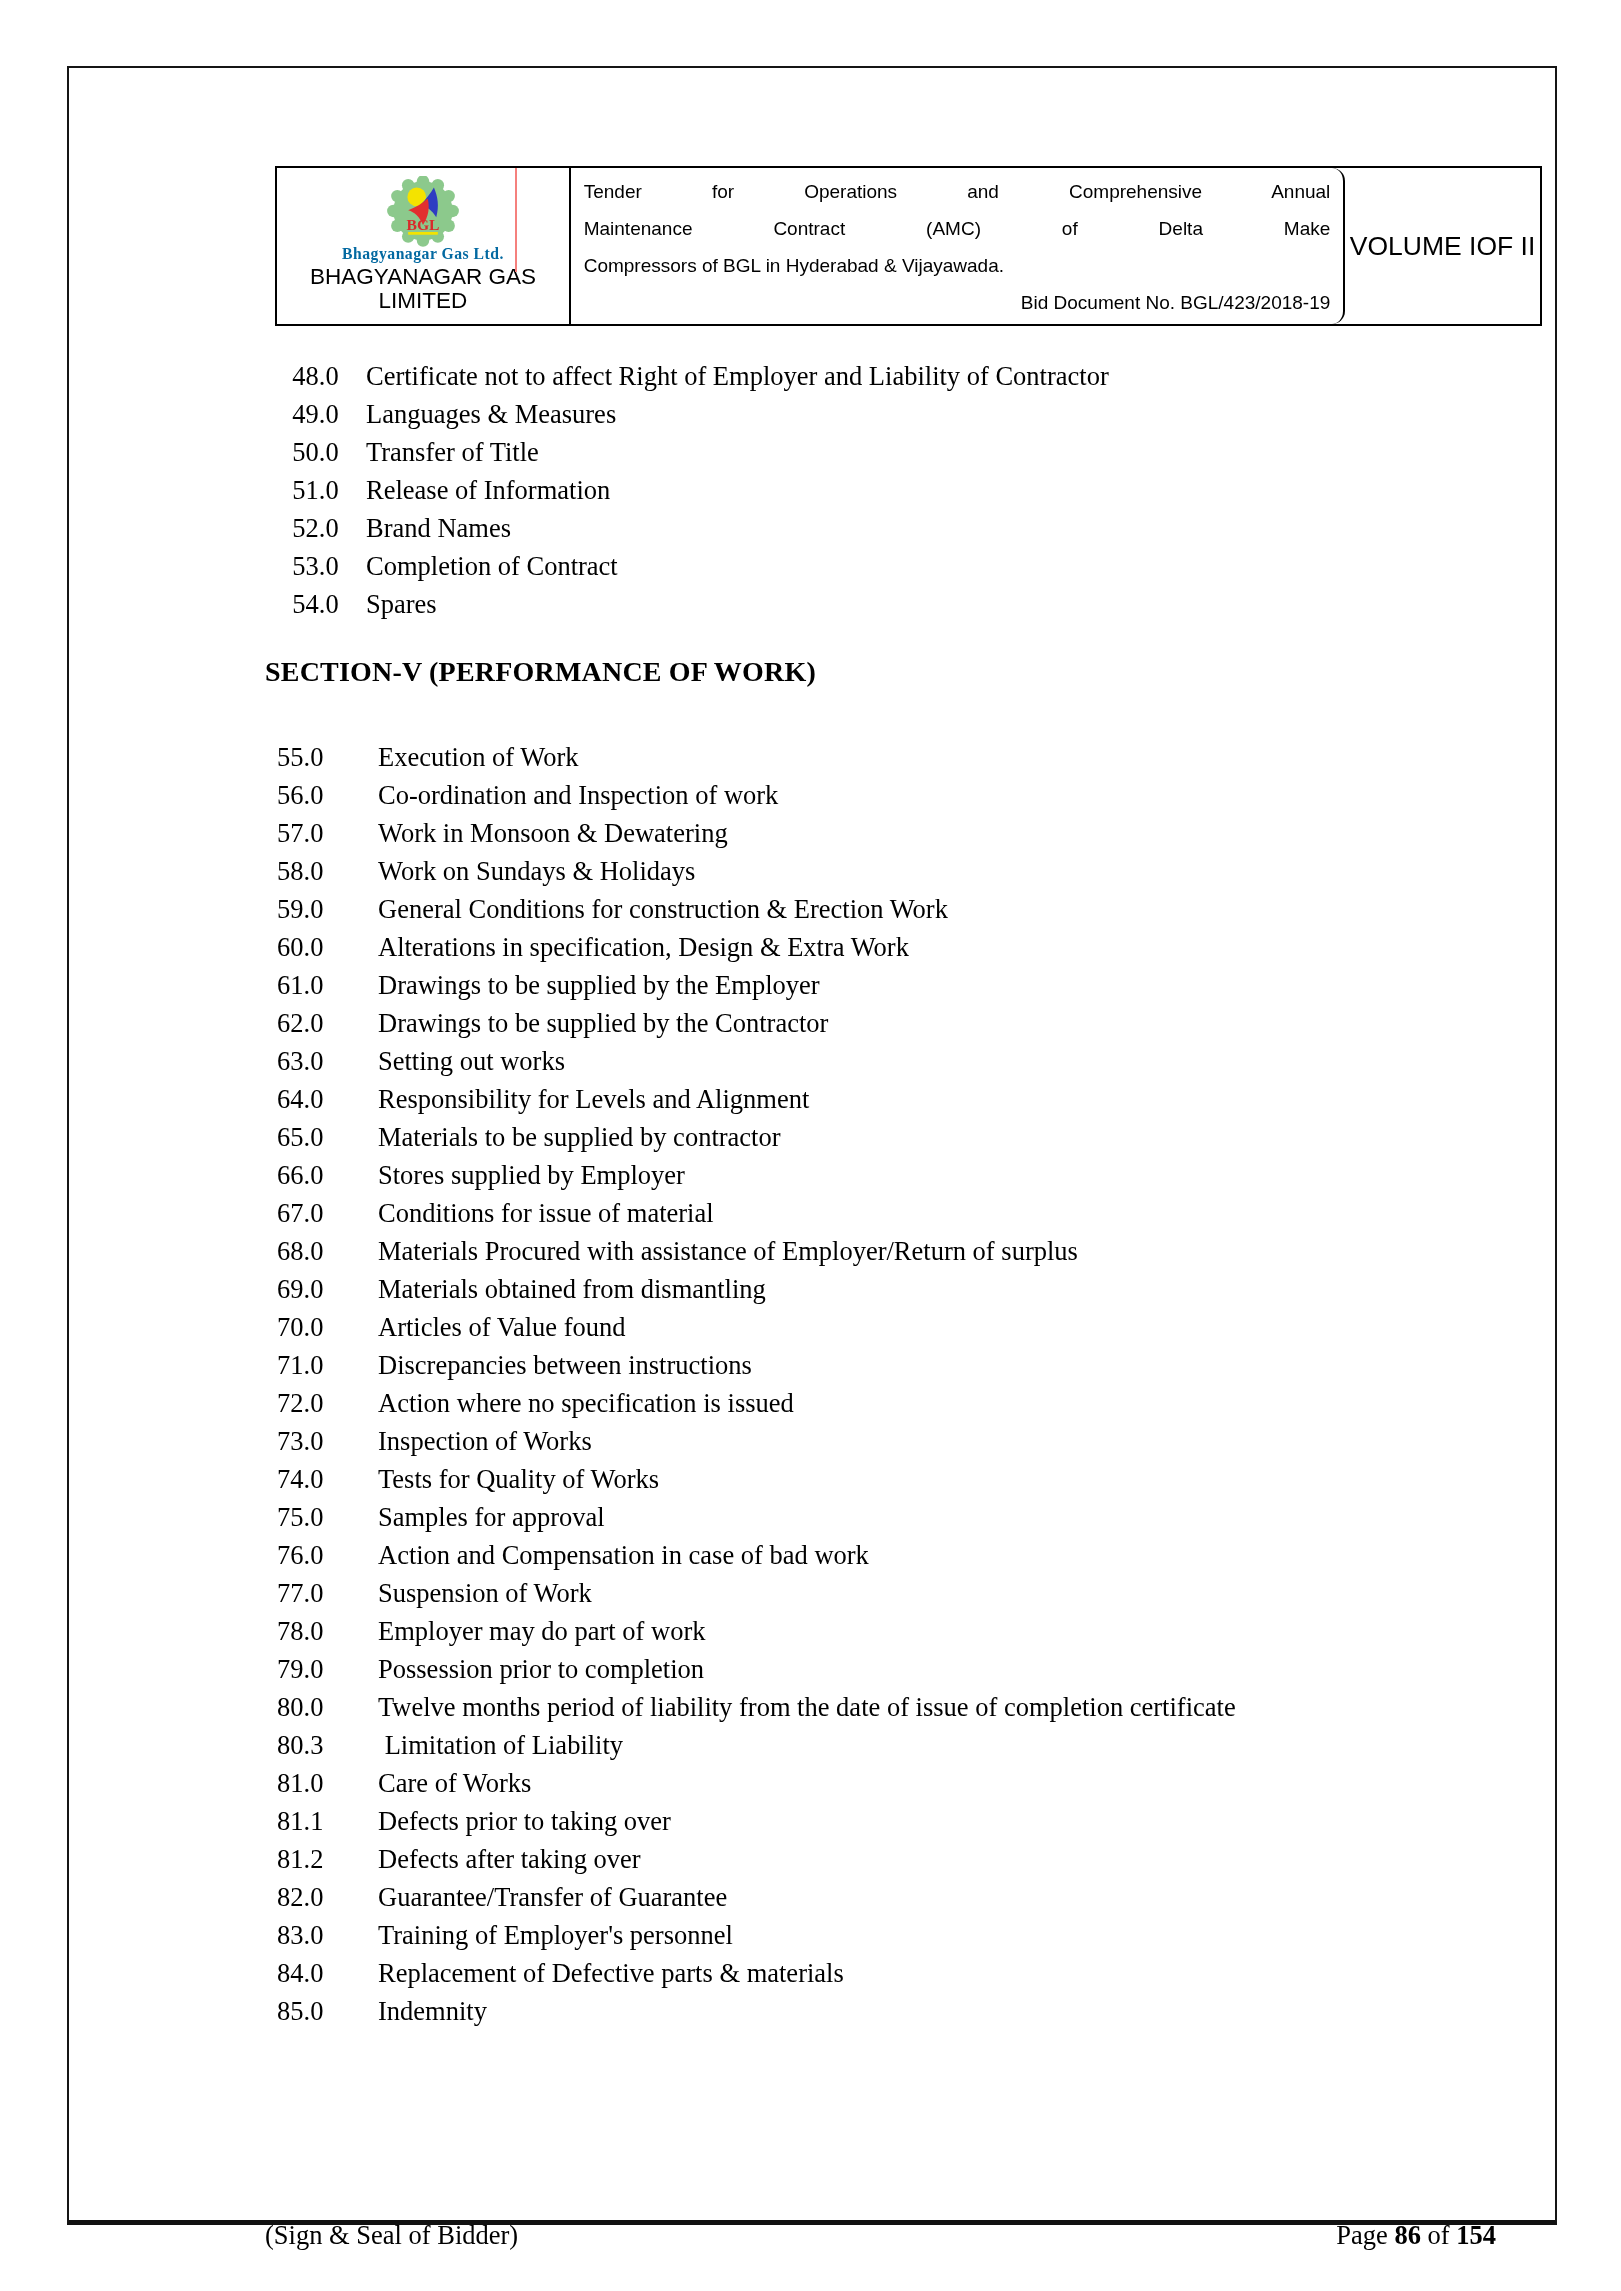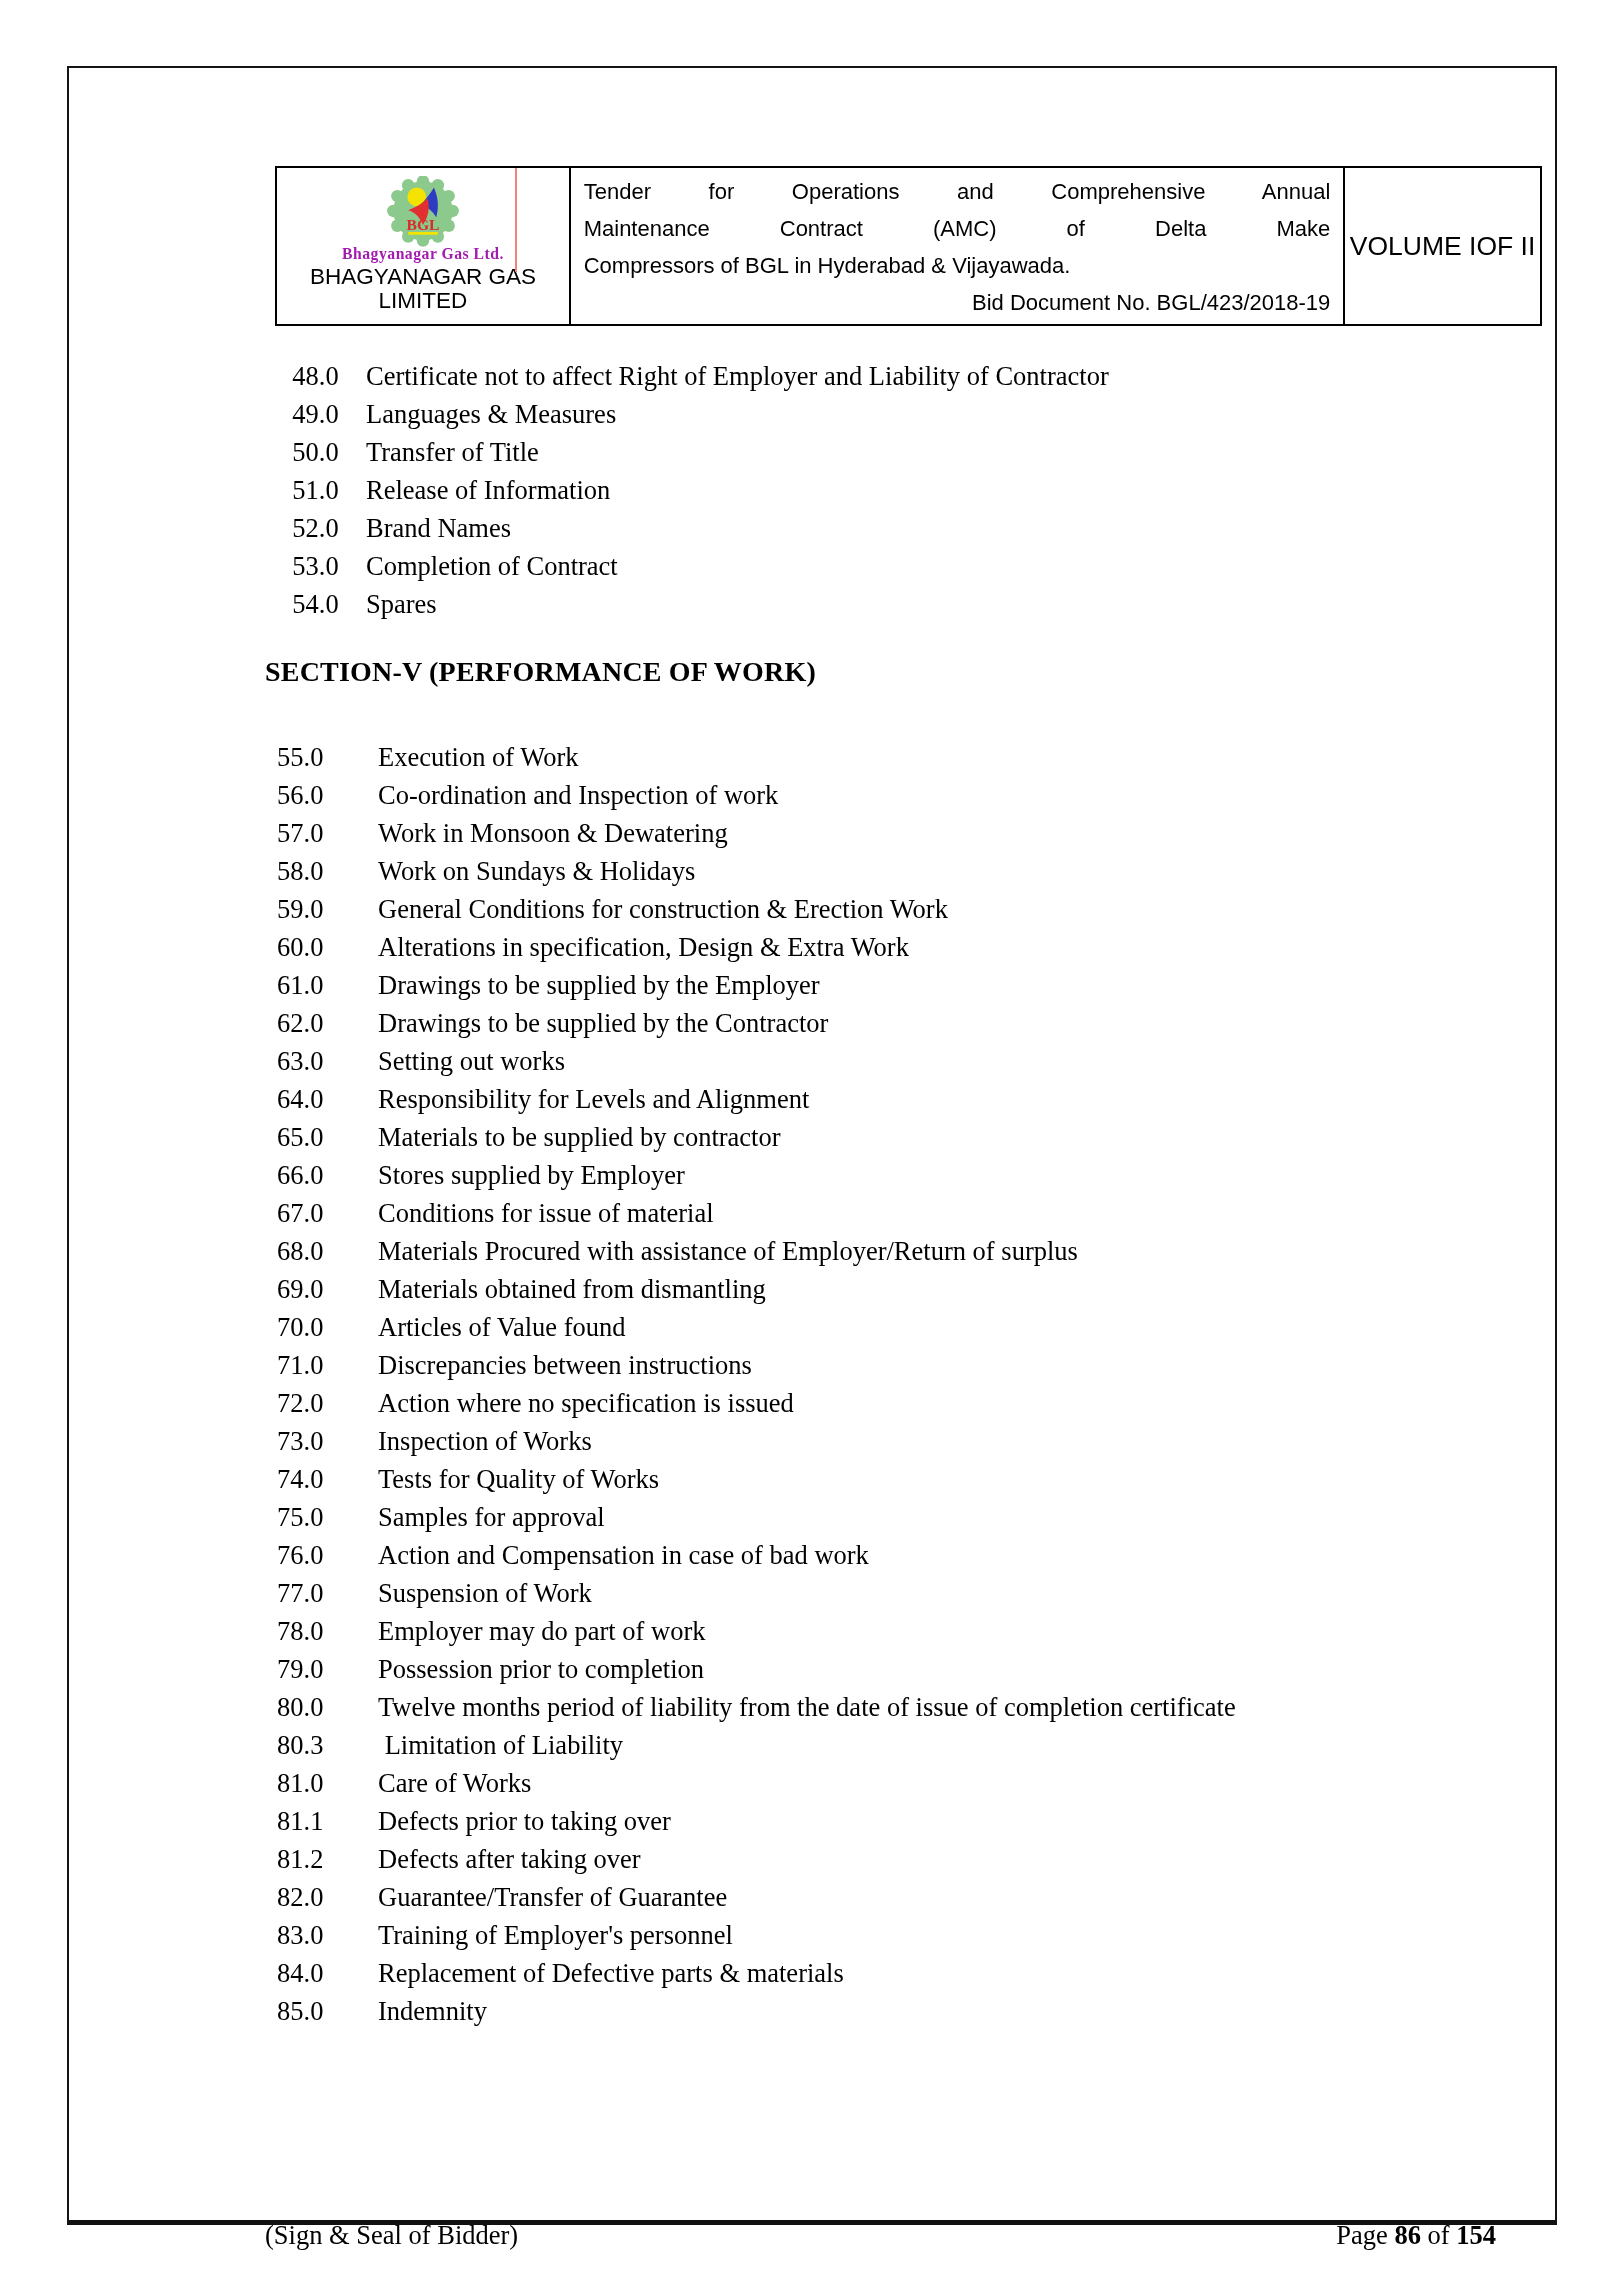--- a/index.html
+++ b/index.html
@@ -51,22 +51,23 @@
     font-family: "Liberation Sans", sans-serif;
     font-size: 22.5px; line-height: 24.5px;
     text-align: center;
     margin-top: 2px;
     color: #000000;
   }
   .title-cell {
     flex: 1;
     border-right: 2px solid #000;
     font-family: "Liberation Sans", sans-serif;
-    font-size: 22px; line-height: 37px;
+    font-size: 19px; line-height: 37px;
     padding: 4.9px 12.7px 0 12.7px;
+    border-radius: 13px;
   }
   .title-line { width: 100%; }
   .title-line.justify { text-align: justify; text-align-last: justify; }
   .title-line.left    { text-align: left; }
   .title-line.center  { text-align: right; }
   .volume-cell {
     width: 195px;
     display: flex; 
     justify-content: center; align-items: center;
     font-family: "Liberation Sans", sans-serif;
@@ -130,21 +131,21 @@
           <circle cx="69" cy="11.1" r="8"></circle>
             <circle cx="82.9" cy="25" r="8"></circle>
           <circle cx="50" cy="44" r="38"></circle>
         </g>
         <circle cx="42" cy="26" r="12" fill="#f4e300"></circle>
         <path d="M 64 14 C 69 26 71 38 67 52 C 62 44 55 38 47 36 C 54 29 60 21 64 14 Z" fill="#2e3cc2"></path>
         <path d="M 56 28 C 59 40 57 51 50 62 C 46 52 39 45 31 43 C 41 39 50 34 56 28 Z" fill="#e22f2f"></path>
         <text x="50" y="69" font-family="Liberation Serif, serif" font-size="20" font-weight="bold" fill="#d92b2b" text-anchor="middle">BGL</text>
         <rect x="31" y="71" width="38" height="3.5" fill="#f4e300"></rect>
       </svg>
-      <div class="logo-subtitle" style="color:#a21caf;">Bhagyanagar Gas Ltd.</div>
+      <div class="logo-subtitle" style="color:#0369a1;">Bhagyanagar Gas Ltd.</div>
       <div class="company-name">
         <div>BHAGYANAGAR GAS</div>
         <div>LIMITED</div>
       </div>
       <div class="red-accent-line" style="background:#f5807d;"></div>
     </div>
 
     <div class="cell title-cell" id="title-cell">
         <div class="title-line justify">Tender for Operations and Comprehensive Annual</div>
         <div class="title-line justify">Maintenance Contract (AMC) of Delta Make</div>

